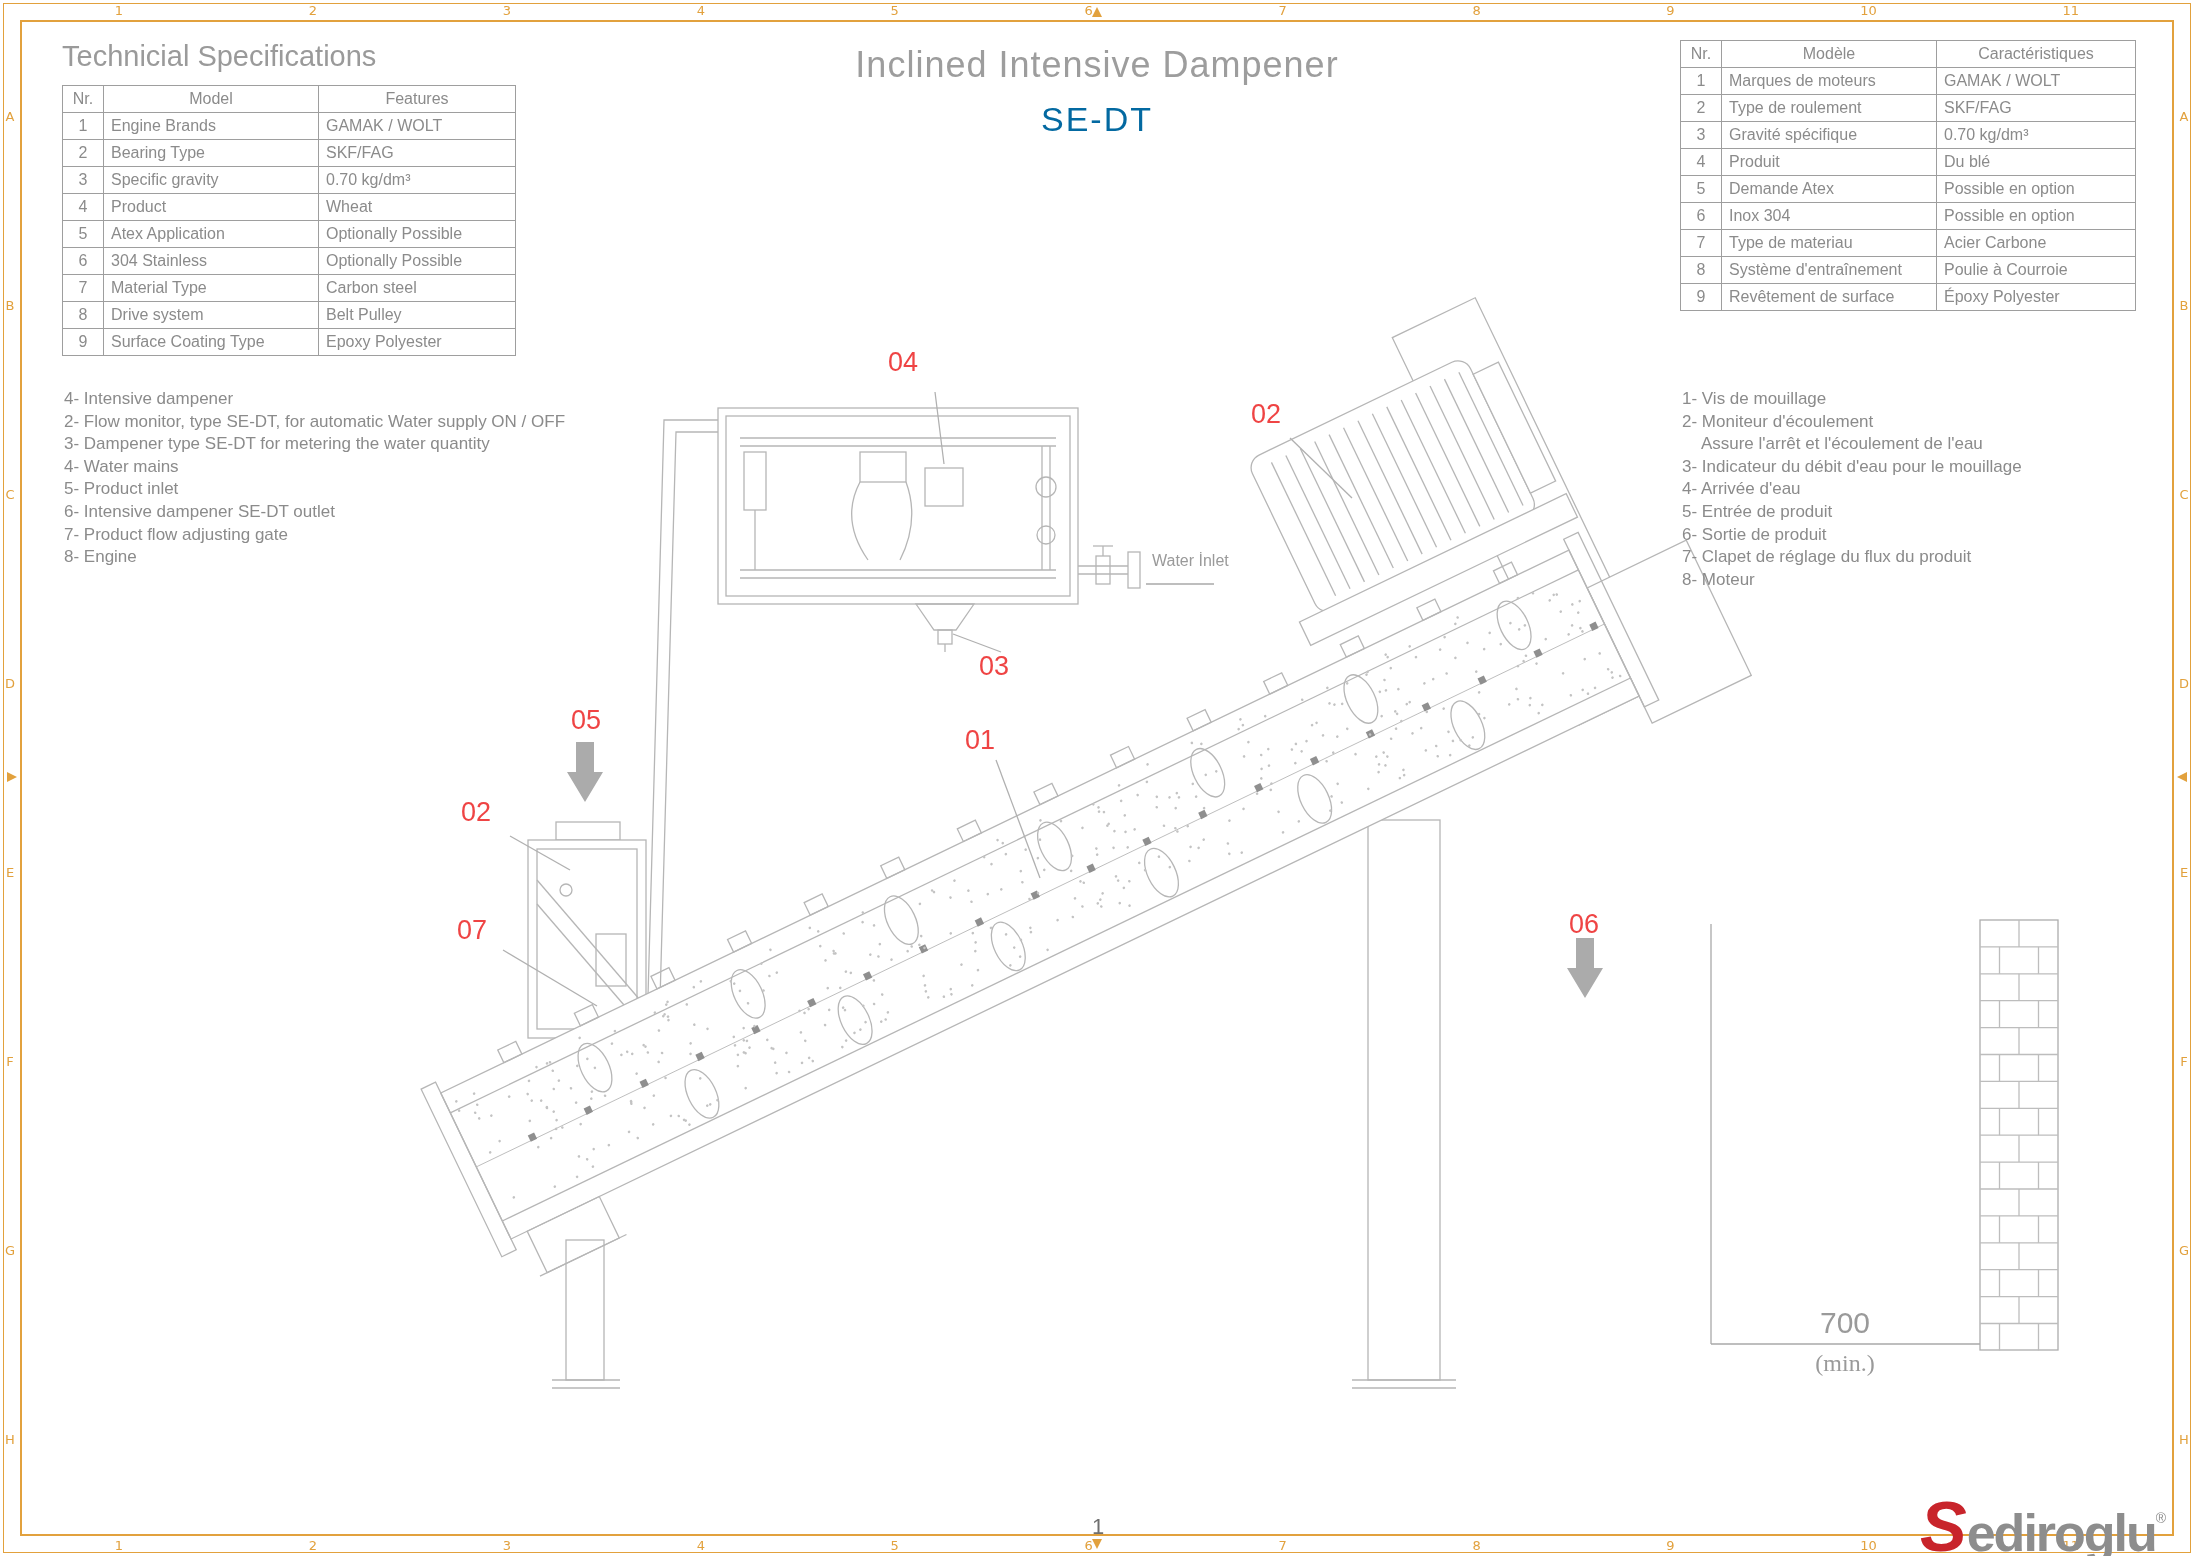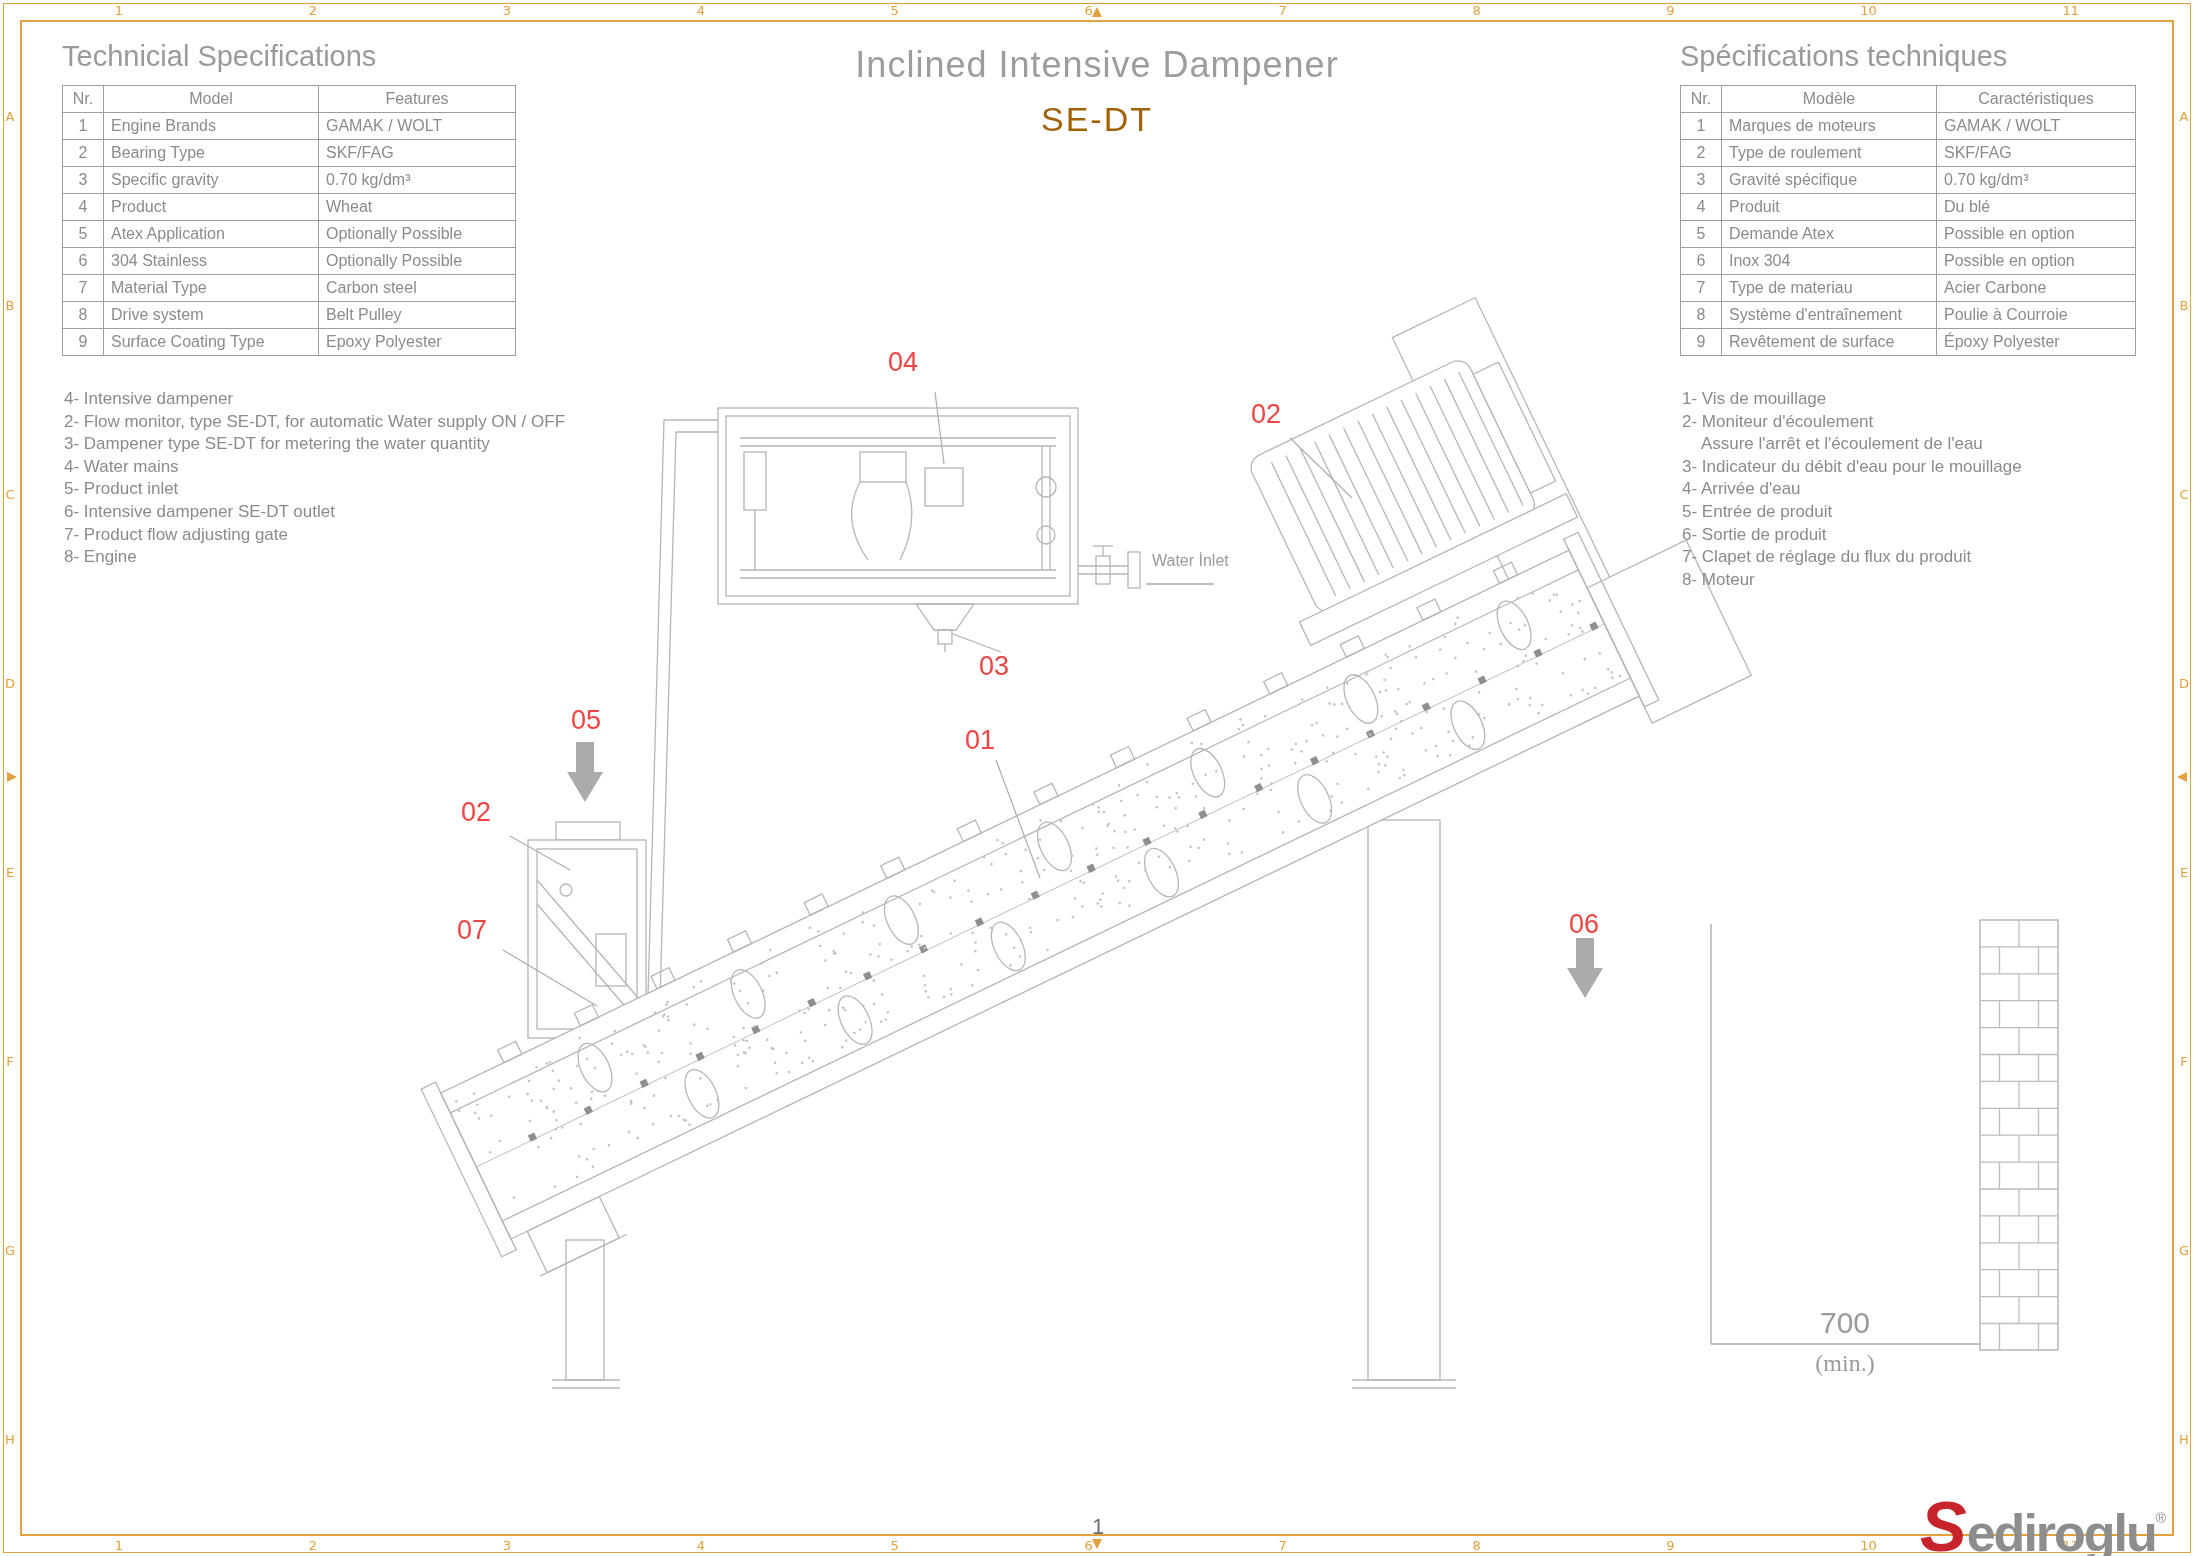--- a/index.html
+++ b/index.html
@@ -23,21 +23,21 @@
   .ruler-right{right:2px;top:22px;bottom:22px;flex-direction:column;width:16px;justify-content:space-around;align-items:center;}
   .ruler-cell{text-align:center;}
 
   .cmark{position:absolute;width:0;height:0;}
   .cmark-top{left:1092px;top:7px;border-left:5px solid transparent;border-right:5px solid transparent;border-bottom:10px solid var(--accent);}
   .cmark-bottom{left:1092px;bottom:7px;border-left:5px solid transparent;border-right:5px solid transparent;border-top:10px solid var(--accent);}
   .cmark-left{left:7px;top:772px;border-top:5px solid transparent;border-bottom:5px solid transparent;border-left:10px solid var(--accent);}
   .cmark-right{right:7px;top:772px;border-top:5px solid transparent;border-bottom:5px solid transparent;border-right:10px solid var(--accent);}
 
   .main-title{position:absolute;top:44px;left:0;width:100%;text-align:center;font-size:36px;color:#9d9d9d;letter-spacing:1px;}
-  .sub-title{position:absolute;top:100px;left:0;width:100%;text-align:center;font-size:34px;color:#a16207;letter-spacing:2px;}
+  .sub-title{position:absolute;top:100px;left:0;width:100%;text-align:center;font-size:34px;color:#0369a1;letter-spacing:2px;}
 
   .panel{position:absolute;}
   .left-panel{left:62px;top:40px;width:454px;}
   .right-panel{left:1680px;top:40px;width:456px;}
   .panel-title{font-size:29px;color:#9a9a9a;margin:0 0 12px 0;}
   .spec-table{border-collapse:collapse;width:100%;color:#8b8b8b;font-size:16px;table-layout:fixed;}
   .spec-table th,.spec-table td{border:1px solid #9e9e9e;padding:2px 7px;height:22px;font-weight:normal;overflow:hidden;white-space:nowrap;}
   .spec-table th{text-align:center;}
   .spec-table td:first-child{text-align:center;}
   .spec-table th:first-child,.spec-table td:first-child{width:26px;}
@@ -817,21 +817,20 @@
         <tr>
           <td>9</td>
           <td>Surface Coating Type</td>
           <td>Epoxy Polyester</td>
         </tr>
       </tbody>
   </table>
 </div>
 
 <div class="panel right-panel">
-  <div class="panel-title">Spécifications techniques</div>
   <table class="spec-table" id="right-table">
     <thead>
         <tr>
           <th>Nr.</th>
           <th>Modèle</th>
           <th>Caractéristiques</th>
         </tr>
       </thead>
       <tbody>
         <tr>

